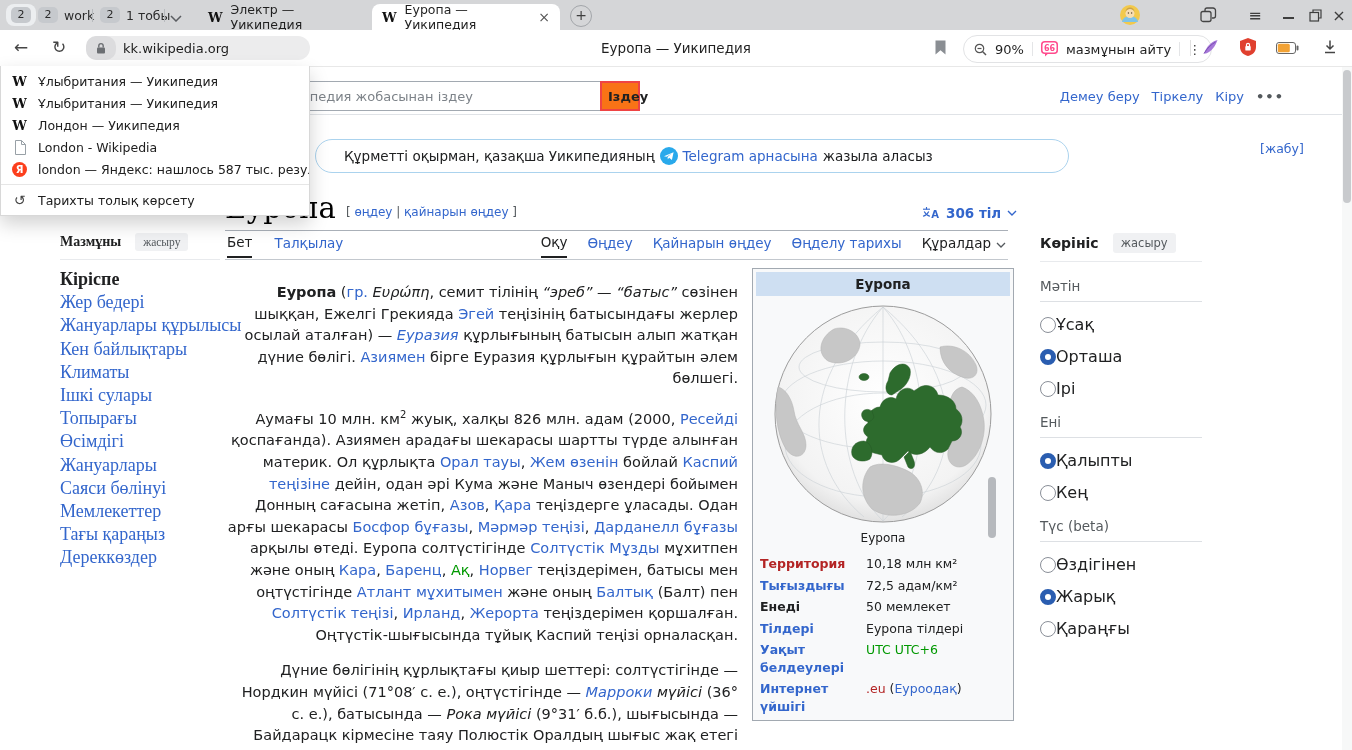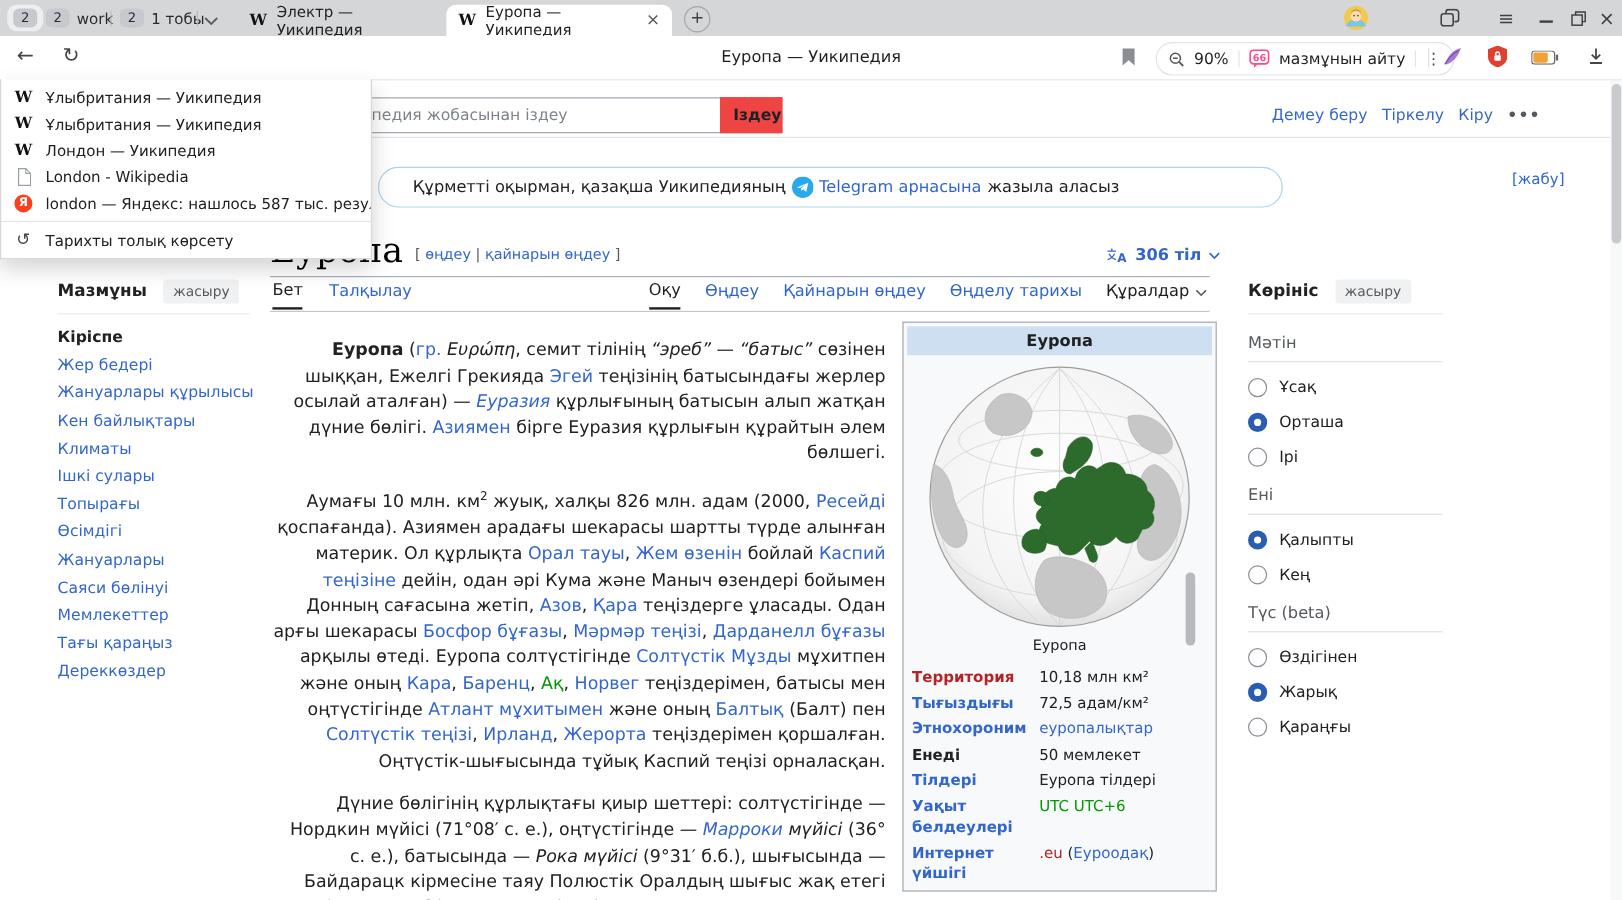--- a/index.html
+++ b/index.html
@@ -38,21 +38,21 @@
   .sg-w{font-family:"DejaVu Serif","Liberation Serif",serif;font-weight:bold;font-size:13px;color:#111;}
   .sg-ya{width:15px;height:15px;background:#fc3f1d;color:#fff;border-radius:50%;font-size:10px;font-weight:bold;line-height:15px;text-align:center;}
   .sg-h{font-size:14px;color:#444;}
   .sg-footer{border-top:1px solid #e6e6e6;margin-top:4px;padding-top:4px;}
 
   
   .hdr-line{position:absolute;left:0;top:114px;width:1352px;height:1px;background:#e0e3e7;}
   .wk-search{position:absolute;left:268px;top:81px;width:333px;height:30px;border:1px solid #a2a9b1;border-radius:2px 0 0 2px;
              font-size:13px;padding:0 8px;color:#202122;font-family:inherit;box-sizing:border-box;outline:none;}
   .wk-search::placeholder{color:#7d8389;}
-  .wk-search-btn{position:absolute;left:600px;top:81px;width:52px;height:30px;border:5px solid #ef4444;background:#ef4444;
+  .wk-search-btn{position:absolute;left:600px;top:81px;width:40px;height:30px;border:2px solid #ef4444;background:#f97316;
              font-size:13px;font-weight:bold;color:#202122;font-family:inherit;}
   .wk-links{position:absolute;top:89px;right:68px;display:flex;gap:12px;font-size:13px;}
   .blue{color:#3366cc;text-align:center;}
   .wk-more{color:#54595d;font-weight:bold;letter-spacing:1px;}
   .wk-banner{position:absolute;left:315px;top:139px;width:724px;height:32px;border:1px solid #abd3ee;border-radius:17px;
              display:flex;align-items:center;padding-left:28px;font-size:13.5px;gap:5px;background:#fff;}
   .wk-banner-close{position:absolute;left:1260px;top:141px;font-size:12.5px;color:#3366cc;}
 
   .wk-h1{position:absolute;left:225px;top:192px;display:flex;align-items:flex-end;gap:10px;}
   .wk-h1-text{font-family:"DejaVu Serif","Liberation Serif",serif;font-size:29px;line-height:32px;color:#000;}
@@ -61,25 +61,25 @@
   .wk-lang{position:absolute;left:922px;top:205px;display:flex;align-items:center;gap:6px;font-size:13.5px;font-weight:bold;color:#3366cc;}
   .title-rule{position:absolute;left:225px;top:230px;width:783px;height:1px;background:#aab0b8;}
 
   .wk-tabs{position:absolute;left:225px;top:234px;width:783px;height:25px;border-bottom:1px solid #c3c8ce;}
   .ptabs-l{position:absolute;left:2px;top:0;display:flex;gap:22px;}
   .ptabs-r{position:absolute;right:2px;top:0;display:flex;gap:20px;}
   .ptab{font-size:13.5px;color:#3366cc;padding-bottom:6px;display:flex;align-items:center;gap:5px;white-space:nowrap;}
   .ptab-active{color:#202122;border-bottom:2px solid #202122;}
   .ptab-dark{color:#202122;}
 
-  .wk-toc{position:absolute;left:48px;top:233px;width:160px;}
+  .wk-toc{position:absolute;left:60px;top:233px;width:160px;font-family:Liberation Serif, serif;}
   .panel-head{display:flex;align-items:center;gap:14px;border-bottom:1px solid #e8eaed;padding-bottom:8px;}
   .panel-title{font-size:14px;font-weight:bold;color:#202122;}
   .hide-pill{font-size:11.5px;color:#54595d;background:#f0f1f3;padding:3px 8px;border-radius:3px;}
-  .toc-item{font-size:13px;color:#3366cc;line-height:23.2px;white-space:nowrap;}
+  .toc-item{font-size:18px;color:#3366cc;line-height:23.2px;white-space:nowrap;}
   .toc-items{margin-top:8px;}
   .toc-active{color:#202122;font-weight:bold;}
 
   .wk-content{position:absolute;left:225px;top:268px;width:513px;font-size:14.5px;line-height:21.6px;color:#202122;}
   .apara{margin:14px 0 14px 0;text-align:right;}
   .seg-b{font-weight:bold;}
   .seg-i{font-style:italic;}
   .seg-a{color:#3366cc;}
   .seg-ai{color:#3366cc;font-style:italic;}
   .seg-g{color:#009900;}
@@ -89,21 +89,21 @@
   .infobox{position:absolute;left:752px;top:268px;width:254px;background:#f8f9fa;border:1px solid #a2a9b1;padding:3px;font-size:12.5px;}
   .ib-title{background:#cedff2;font-weight:bold;text-align:center;padding:4px 0;font-size:13.5px;}
   .ib-imgwrap{display:flex;justify-content:center;padding:7px 0 4px 0;}
   .ib-caption{text-align:center;font-size:12px;padding:2px 0 8px 0;}
   .ib-row{display:flex;padding:2px 4px;line-height:17.5px;}
   .ib-label{width:106px;flex:none;font-weight:bold;}
   .ib-value{flex:1;}
 
   .wk-appearance{position:absolute;left:1040px;top:233px;width:162px;}
   .ap-heading{color:#54595d;font-size:13.5px;margin-top:16px;padding-bottom:7px;border-bottom:1px solid #dde0e4;}
-  .ap-option{display:flex;align-items:center;gap:10px;margin:13px 0;font-size:13px;color:#202122;}
+  .ap-option{display:flex;align-items:center;margin:13px 0;font-size:16px;color:#202122;}
   .radio{width:16px;height:16px;border:1.5px solid #8a8f98;border-radius:50%;box-sizing:border-box;flex:none;background:#fff;}
   .radio.sel{border:5px solid #2a5db0;}
 
   .pg-scroll-track{position:absolute;right:0;top:66px;width:10px;height:684px;background:#f7f8f8;}
   .pg-scroll-thumb{position:absolute;right:1px;top:70px;width:8px;height:133px;background:#c8cacd;border-radius:4px;}
   .ct-scroll-thumb{position:absolute;left:988px;top:477px;width:8px;height:61px;background:#b6b9bd;border-radius:4px;}
 </style>
 </head>
 <body>
 
@@ -265,26 +265,20 @@
               <div class="ib-line"><span>10,18 млн км²</span></div>
             </div>
           </div>
           <div class="ib-row">
             <div class="ib-label"><span class="seg-a">Тығыздығы</span></div>
             <div class="ib-value">
               <div class="ib-line"><span>72,5 адам/км²</span></div>
             </div>
           </div>
           <div class="ib-row">
-            <div class="ib-label"><span class="seg-a">Этнохороним</span></div>
-            <div class="ib-value">
-              <div class="ib-line"><span class="seg-a">еуропалықтар</span></div>
-            </div>
-          </div>
-          <div class="ib-row">
             <div class="ib-label"><span>Енеді</span></div>
             <div class="ib-value">
               <div class="ib-line"><span>50 мемлекет</span></div>
             </div>
           </div>
           <div class="ib-row">
             <div class="ib-label"><span class="seg-a">Тілдері</span></div>
             <div class="ib-value">
               <div class="ib-line"><span>Еуропа тілдері</span></div>
             </div>
@@ -409,20 +403,29 @@
           <rect x="1" y="3.5" width="8.5" height="8.5" stroke="#3e3e3e" fill="none" stroke-width="1.2"></rect>
           <path d="M4,3.5 V1 h8 v8 h-2.5" stroke="#3e3e3e" fill="none" stroke-width="1.2"></path>
         </svg>
     </div>
     <div class="winctl" style="left:1328px;width:22px;font-size:16px;">×</div>
   </div>
 
   <div class="toolbar">
     <span class="nav-ico" style="left:14px;">←</span>
     <span class="nav-ico" style="left:52px;">↻</span>
+    <div class="url-pill">
+      <span class="lockbox">
+        <svg width="12" height="13" viewBox="0 0 12 13">
+            <rect x="2" y="5.5" width="8" height="6" rx="1" fill="#6c6f73"></rect>
+            <path d="M3.8,5.5 V3.8 a2.2,2.2 0 0 1 4.4,0 V5.5" stroke="#6c6f73" stroke-width="1.4" fill="none"></path>
+          </svg>
+      </span>
+      <span class="urltext">kk.wikipedia.org</span>
+    </div>
     <div class="bar-title">Еуропа — Уикипедия</div>
     <span style="position:absolute;left:935px;top:10px;">
       <svg width="11" height="15" viewBox="0 0 11 15">
           <path d="M0.5,0.5 h10 v14 l-5,-4.2 -5,4.2 z" fill="#8a8e93"></path>
         </svg>
     </span>
     <div class="ctl-pill">
       <span style="display:inline-flex;">
         <svg width="13" height="13" viewBox="0 0 13 13">
             <circle cx="5.5" cy="5.5" r="4.2" stroke="#555" fill="none" stroke-width="1.2"></circle>

